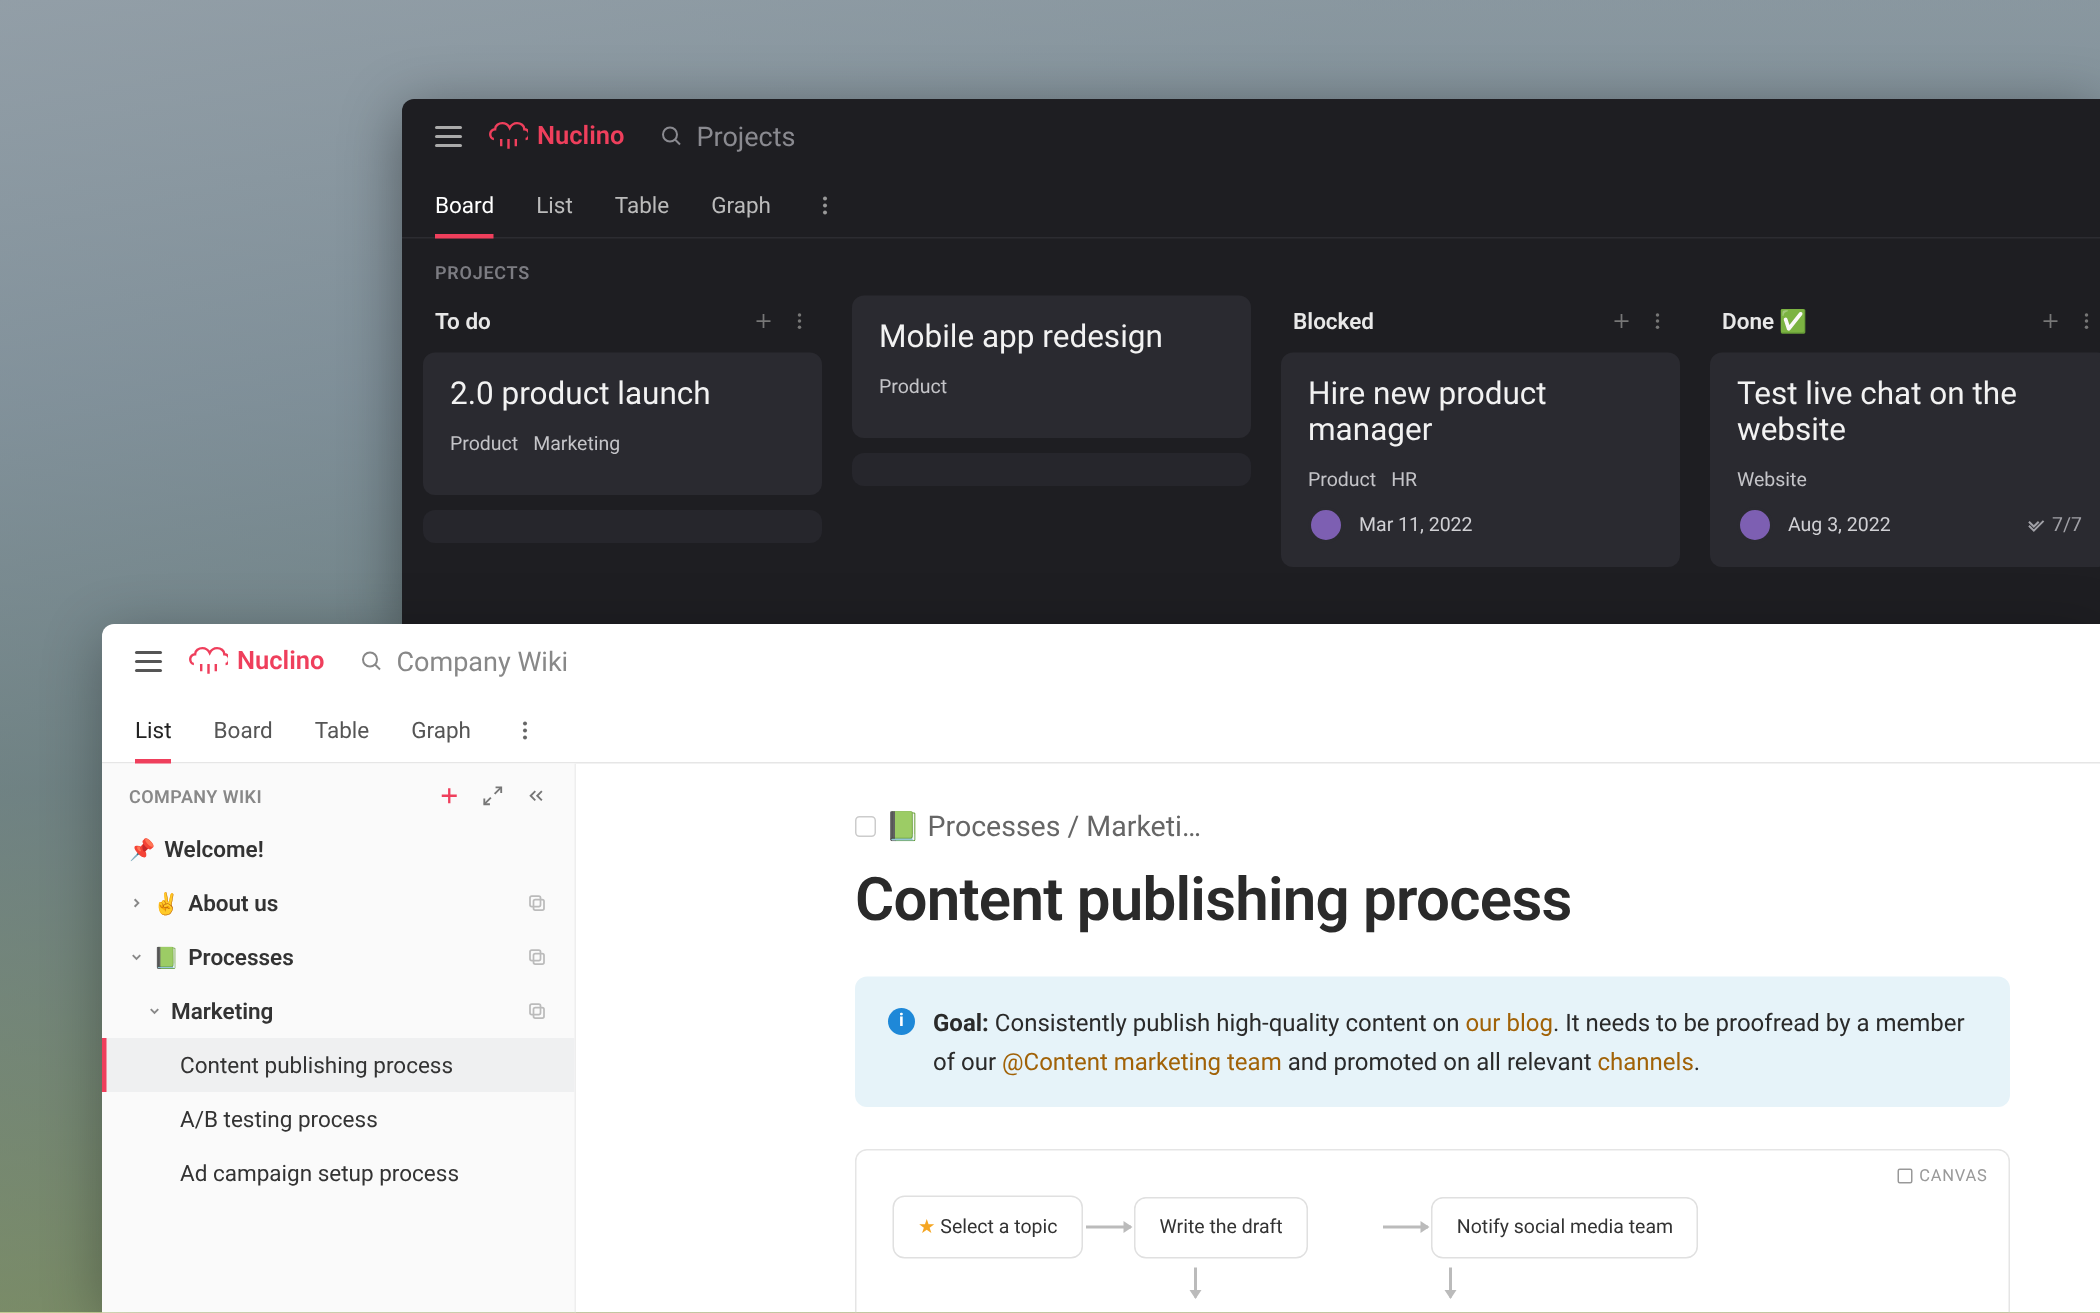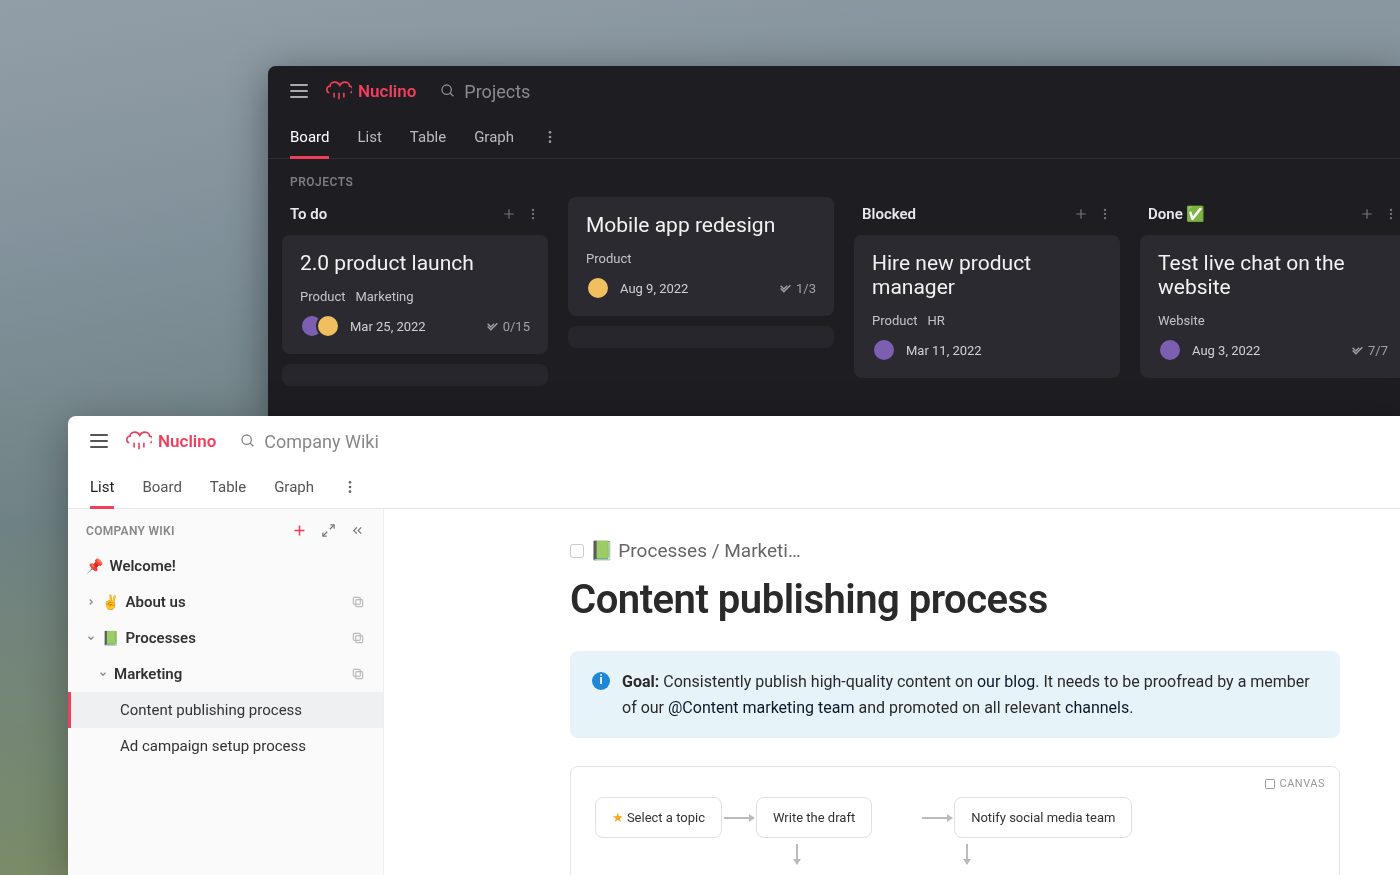--- a/index.html
+++ b/index.html
@@ -64,21 +64,21 @@
 .chev{width:10px;height:10px;color:#888}
 .tree-emoji{font-size:14px}
 .indent-1{padding-left:30px}
 .indent-2{padding-left:52px}
 .content{flex:1;padding:30px 60px 0 186px;position:relative;overflow:hidden}
 .breadcrumb{display:flex;align-items:center;gap:6px;font-size:19px;color:#666;margin-bottom:14px}
 .bc-box{width:14px;height:14px;border:1.5px solid #ccc;border-radius:3px}
 .page-title{font-size:40px;font-weight:600;color:#2a2a2a;margin-bottom:28px;letter-spacing:-.5px}
 .callout{background:#e6f3f9;border-radius:8px;padding:18px 22px;display:flex;gap:12px;font-size:16px;line-height:1.6;color:#2a2a2a;margin-bottom:28px}
 .callout-icon{flex:0 0 18px;width:18px;height:18px;border-radius:50%;background:#1e88d8;color:#fff;display:flex;align-items:center;justify-content:center;font-size:12px;font-weight:700;margin-top:3px}
-.callout a{color:#0f172a;text-decoration:none}
+.callout a{color:#a16207;text-decoration:none}
 .canvas-area{border:1px solid #e5e5e5;border-radius:8px;padding:30px 24px 20px;position:relative;min-height:100px}
 .canvas-label{position:absolute;top:10px;right:14px;font-size:11px;color:#999;letter-spacing:.5px;display:flex;align-items:center;gap:4px}
 .flow{display:flex;align-items:center;gap:2px}
 .flow-node{border:1px solid #e0e0e0;border-radius:8px;padding:12px 16px;font-size:13px;color:#333;text-align:center;background:#fff;min-width:96px}
 .flow-arrow{width:30px;height:2px;background:#bbb;position:relative}
 .flow-arrow::after{content:"";position:absolute;right:-1px;top:-3px;border-left:6px solid #bbb;border-top:4px solid transparent;border-bottom:4px solid transparent}
 .flow-spacer{width:46px}
 .down-arrow{width:2px;height:20px;background:#bbb;margin:6px auto 0;position:relative}
 .down-arrow::after{content:"";position:absolute;bottom:-1px;left:-3px;border-top:6px solid #bbb;border-left:4px solid transparent;border-right:4px solid transparent}
 .star{color:#f5a623}
@@ -137,61 +137,30 @@
               <circle cx="12" cy="19" r="2"></circle>
             </svg>
         </div>
       </div>
       <div class="card">
         <div class="card-title">2.0 product launch</div>
         <div class="tags">
             <span class="tag">Product</span>
             <span class="tag">Marketing</span>
           </div>
-        <div class="card-foot">
-          <div class="card-foot-left">
-            <div class="avatars">
-                <div class="avatar"></div>
-                <div class="avatar a2"></div>
-              </div>
-            <span class="date">Mar 25, 2022</span>
-          </div>
-          <span class="progress">
-              <svg class="check-icon" viewBox="0 0 24 24" fill="none" stroke="currentColor" stroke-width="2.5">
-                <polyline points="3 12 9 18 21 6"></polyline>
-                <polyline points="3 7 9 13 15 7"></polyline>
-              </svg>
-              <span>0/15</span>
-            </span>
-        </div>
       </div>
       <div class="card-empty"></div>
     </div>
 
     <div class="col">
       <div class="card">
         <div class="card-title">Mobile app redesign</div>
         <div class="tags">
             <span class="tag">Product</span>
           </div>
-        <div class="card-foot">
-          <div class="card-foot-left">
-            <div class="avatars">
-                <div class="avatar a2"></div>
-              </div>
-            <span class="date">Aug 9, 2022</span>
-          </div>
-          <span class="progress">
-              <svg class="check-icon" viewBox="0 0 24 24" fill="none" stroke="currentColor" stroke-width="2.5">
-                <polyline points="3 12 9 18 21 6"></polyline>
-                <polyline points="3 7 9 13 15 7"></polyline>
-              </svg>
-              <span>1/3</span>
-            </span>
-        </div>
       </div>
       <div class="card-empty"></div>
     </div>
 
     <div class="col">
       <div class="col-head">
         <div class="col-title">Blocked</div>
         <div class="col-actions">
           <svg viewBox="0 0 24 24" stroke="currentColor" stroke-width="2">
               <line x1="12" y1="4" x2="12" y2="20"></line>
@@ -348,20 +317,23 @@
           <span>Marketing</span>
           <svg class="tree-copy" viewBox="0 0 24 24" fill="none" stroke="currentColor" stroke-width="2">
               <rect x="8" y="8" width="12" height="12" rx="2"></rect>
               <rect x="4" y="4" width="12" height="12" rx="2"></rect>
             </svg>
         </div>
         <div class="tree-item indent-2 selected">
             <span>Content publishing process</span>
           </div>
         <div class="tree-item indent-2">
+            <span>A/B testing process</span>
+          </div>
+        <div class="tree-item indent-2">
             <span>Ad campaign setup process</span>
           </div>
       </div>
     </div>
     <div class="content">
       <div class="breadcrumb">
         <div class="bc-box"></div>
         <span>📗 Processes / Marketi…</span>
       </div>
       <h1 class="page-title">Content publishing process</h1>

